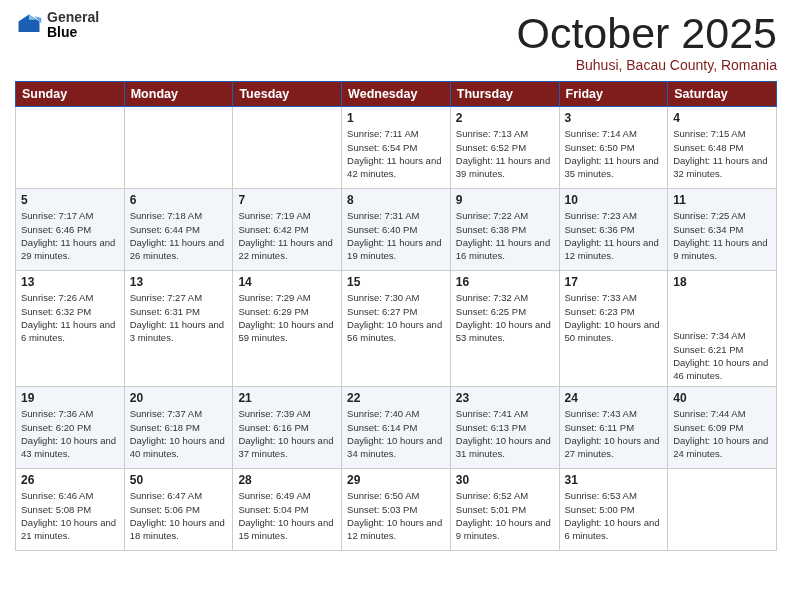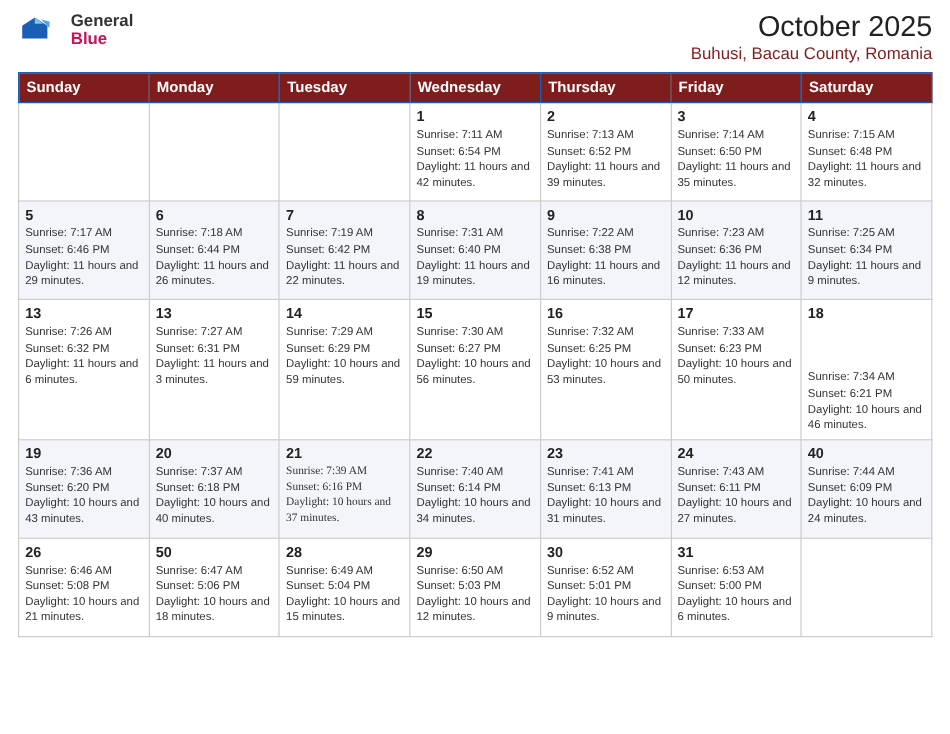--- a/index.html
+++ b/index.html
@@ -18,46 +18,46 @@
     }
     .header {
       display: flex;
       justify-content: space-between;
       align-items: flex-start;
       margin-bottom: 8px;
     }
     .logo {
       display: flex;
       align-items: center;
-      gap: 16px;
+      gap: 4px;
     }
     .logo-text {
       display: flex;
       flex-direction: column;
       line-height: 1.1;
     }
     .logo-general {
       font-size: 14px;
       font-weight: bold;
       color: #333;
     }
     .logo-blue {
       font-size: 14px;
       font-weight: bold;
-      color: #be185d;
+      color: #000000;
     }
     .logo-icon {
       width: 28px;
       height: 28px;
     }
     .title-section {
       text-align: right;
     }
     .month-title {
-      font-size: 24px;
+      font-size: 43px;
       font-weight: normal;
       color: #222;
       line-height: 1.1;
     }
     .location-title {
       font-size: 14px;
       color: #7f1d1d;
     }
     .calendar {
       width: 100%;
@@ -264,21 +264,21 @@
 Daylight: 10 hours and 43 minutes.</div>
           </td>
           <td>
             <div class="day-number">20</div>
             <div class="day-info" style="white-space: pre-line;">Sunrise: 7:37 AM
 Sunset: 6:18 PM
 Daylight: 10 hours and 40 minutes.</div>
           </td>
           <td>
             <div class="day-number">21</div>
-            <div class="day-info" style="white-space: pre-line; font-family: Liberation Serif, serif;">Sunrise: 7:39 AM
+            <div class="day-info" style="white-space: pre-line;">Sunrise: 7:39 AM
 Sunset: 6:16 PM
 Daylight: 10 hours and 37 minutes.</div>
           </td>
           <td>
             <div class="day-number">22</div>
             <div class="day-info" style="white-space: pre-line;">Sunrise: 7:40 AM
 Sunset: 6:14 PM
 Daylight: 10 hours and 34 minutes.</div>
           </td>
           <td>

